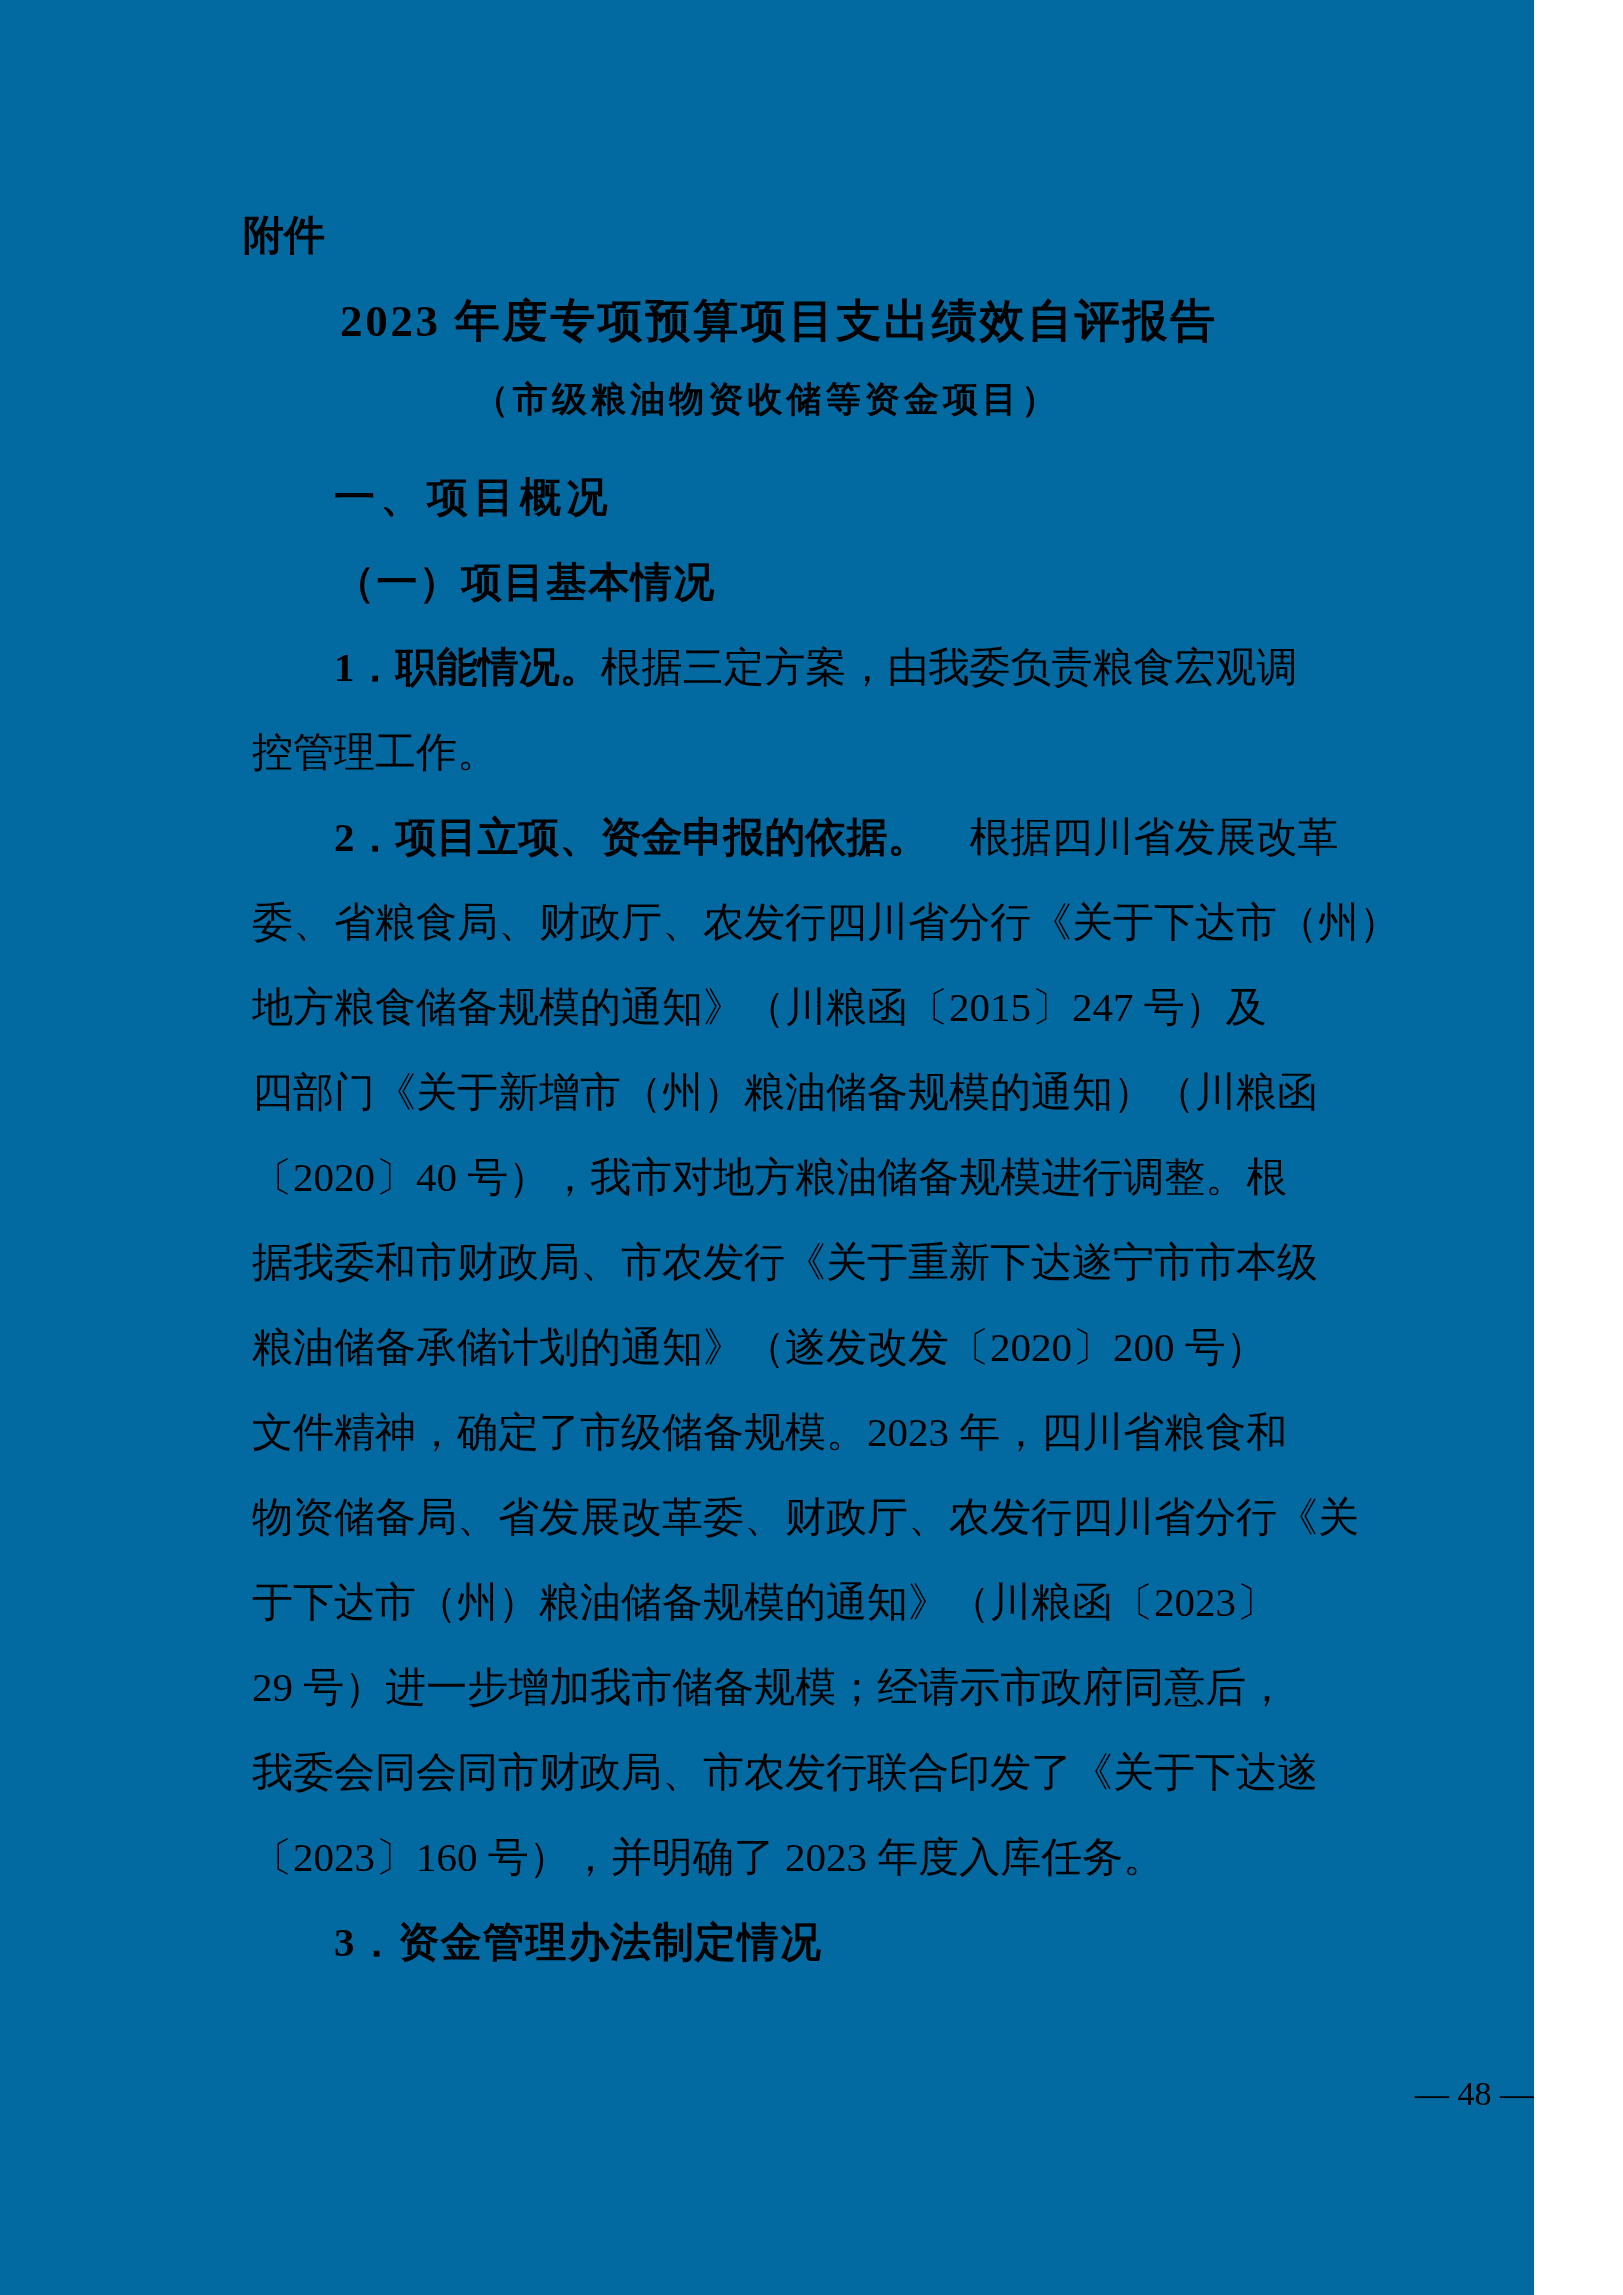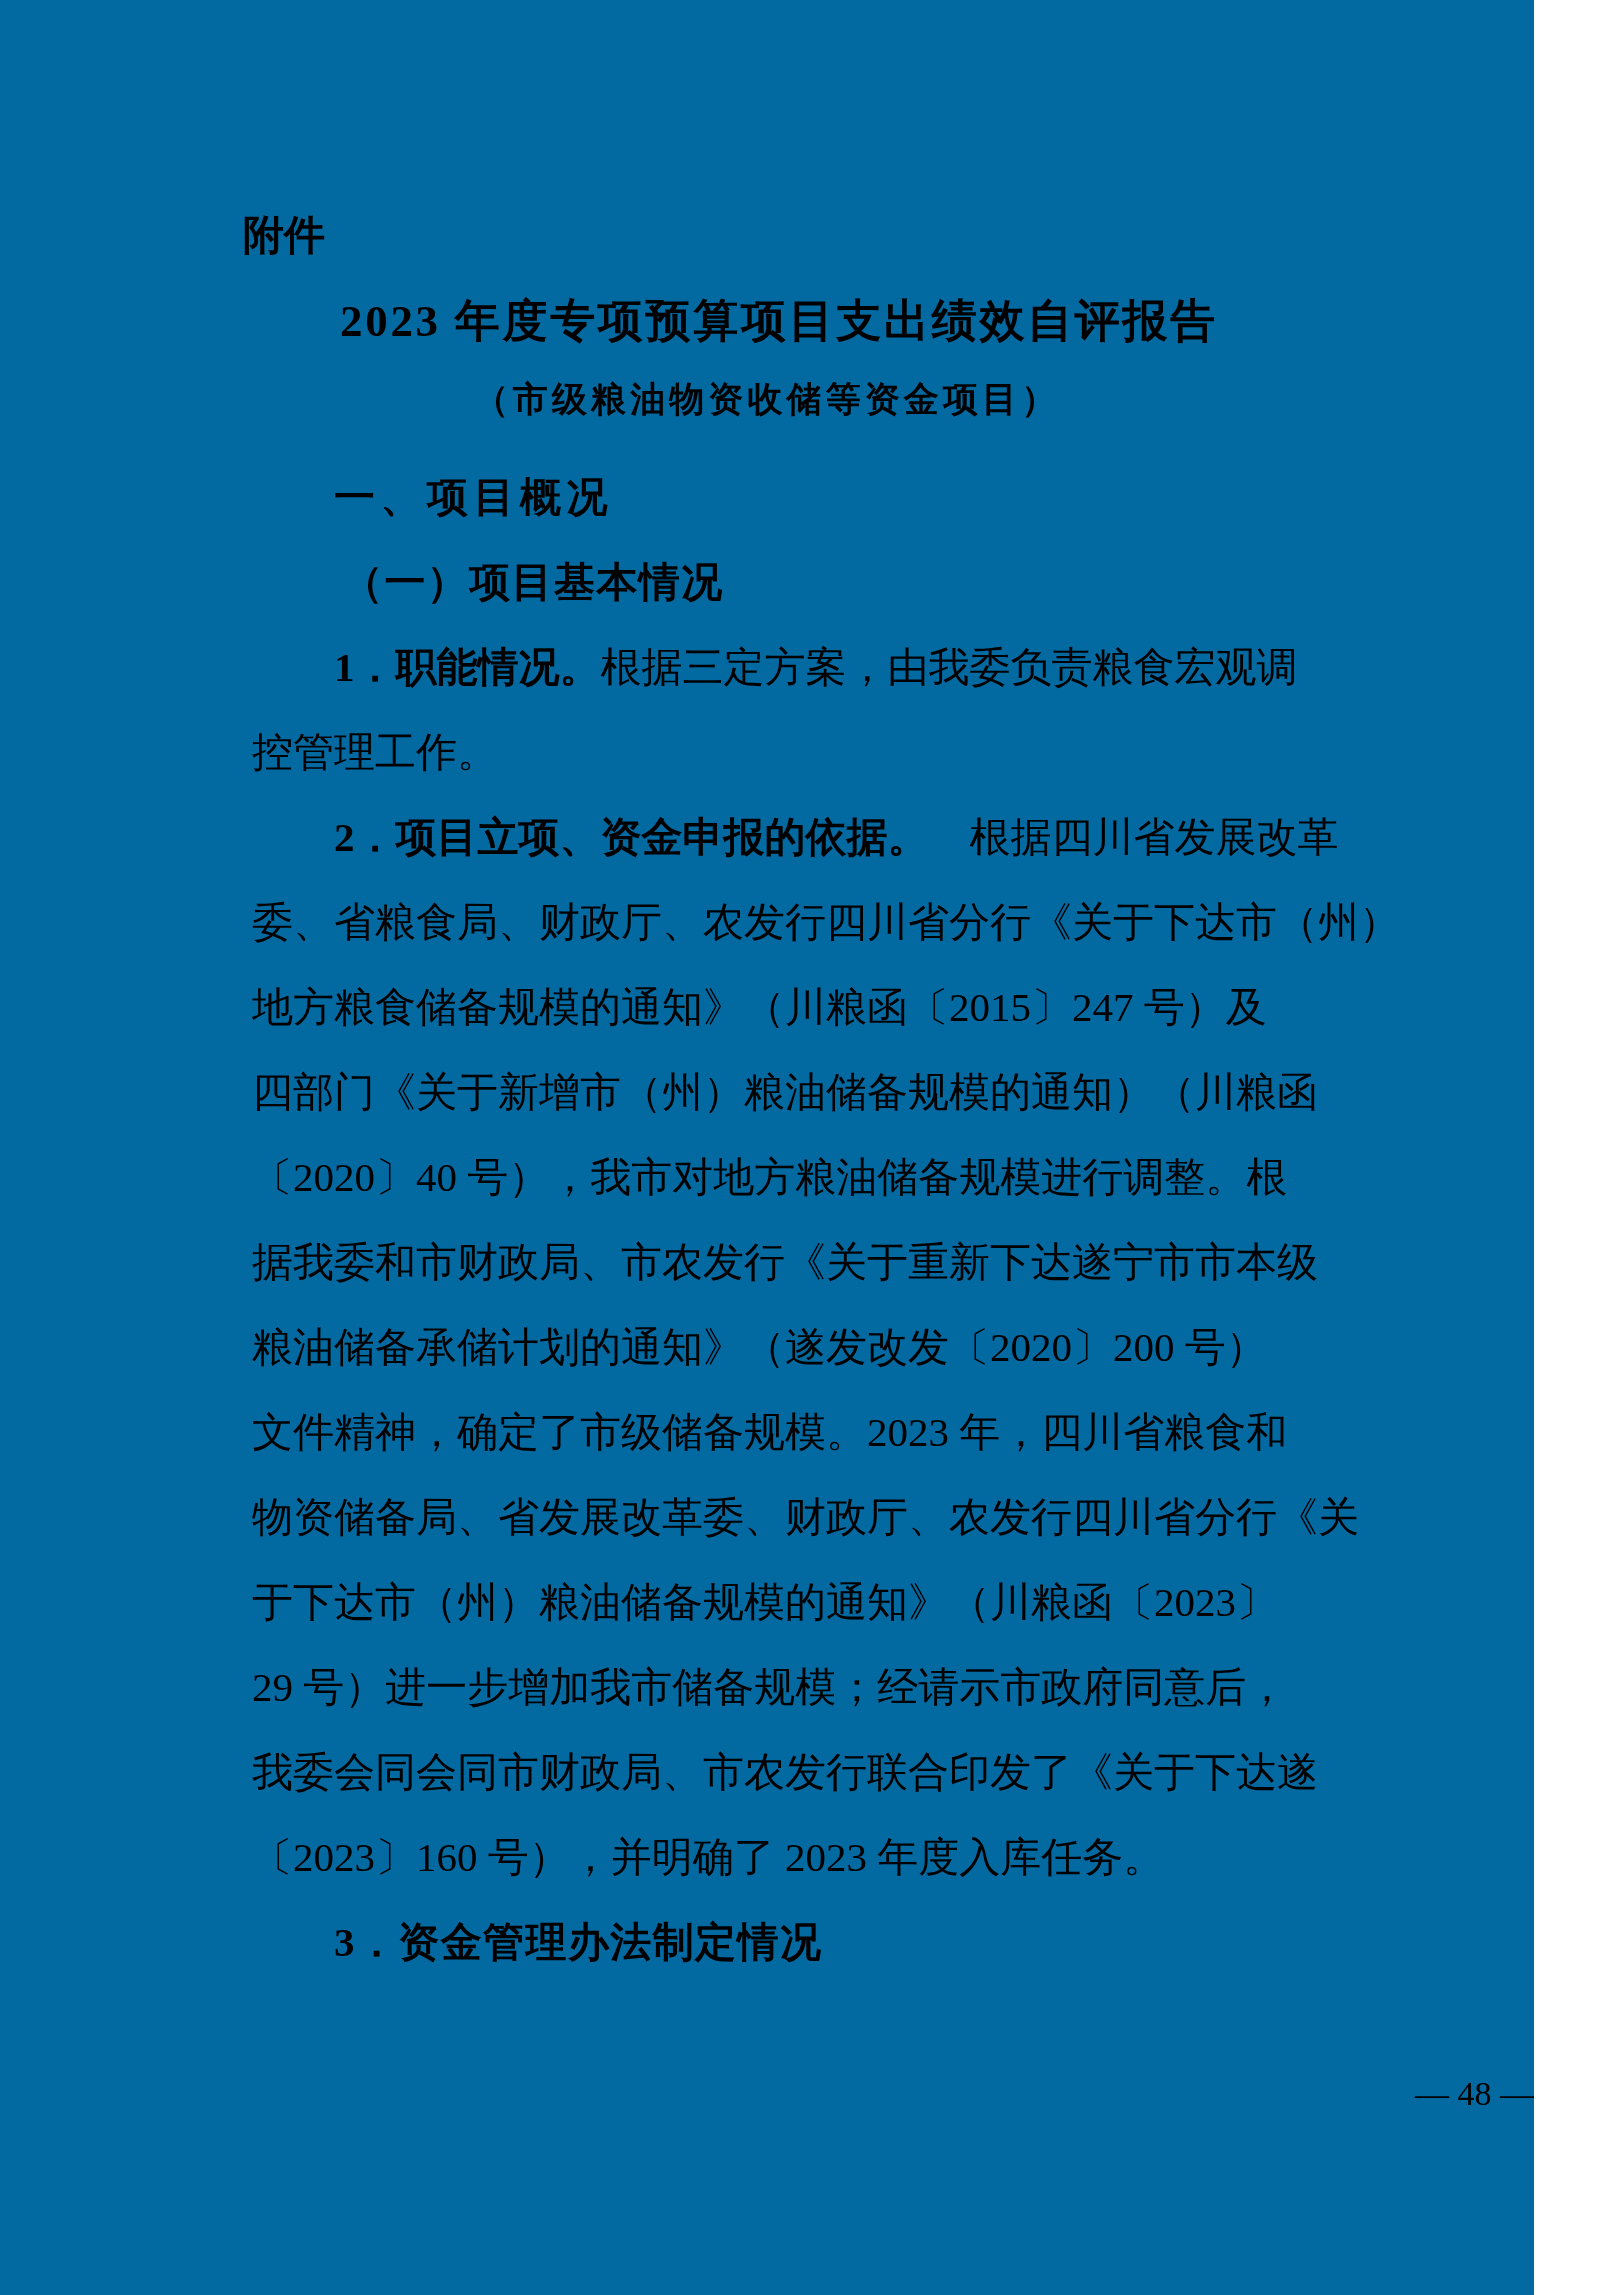--- a/index.html
+++ b/index.html
@@ -56,21 +56,21 @@
     font-size:41px;
     white-space:nowrap;
   }
   .line .lead{font-weight:700;}
   .line.indent{padding-left:82px;}
   .line.h2 .lead{
     font-family:"Liberation Sans", sans-serif;
     letter-spacing:5.5px;
     font-size:41px;
   }
-  .line.h3 .lead{letter-spacing:1.4px;margin-left:8px;}
+  .line.h3 .lead{letter-spacing:1.4px;}
   .line.h4 .lead{letter-spacing:1.4px;}
   .footer{
     position:absolute;
     left:0; right:0;
     top:2077px;
     text-align:right;
     font-size:34px;
     line-height:1;
   }
 </style>

